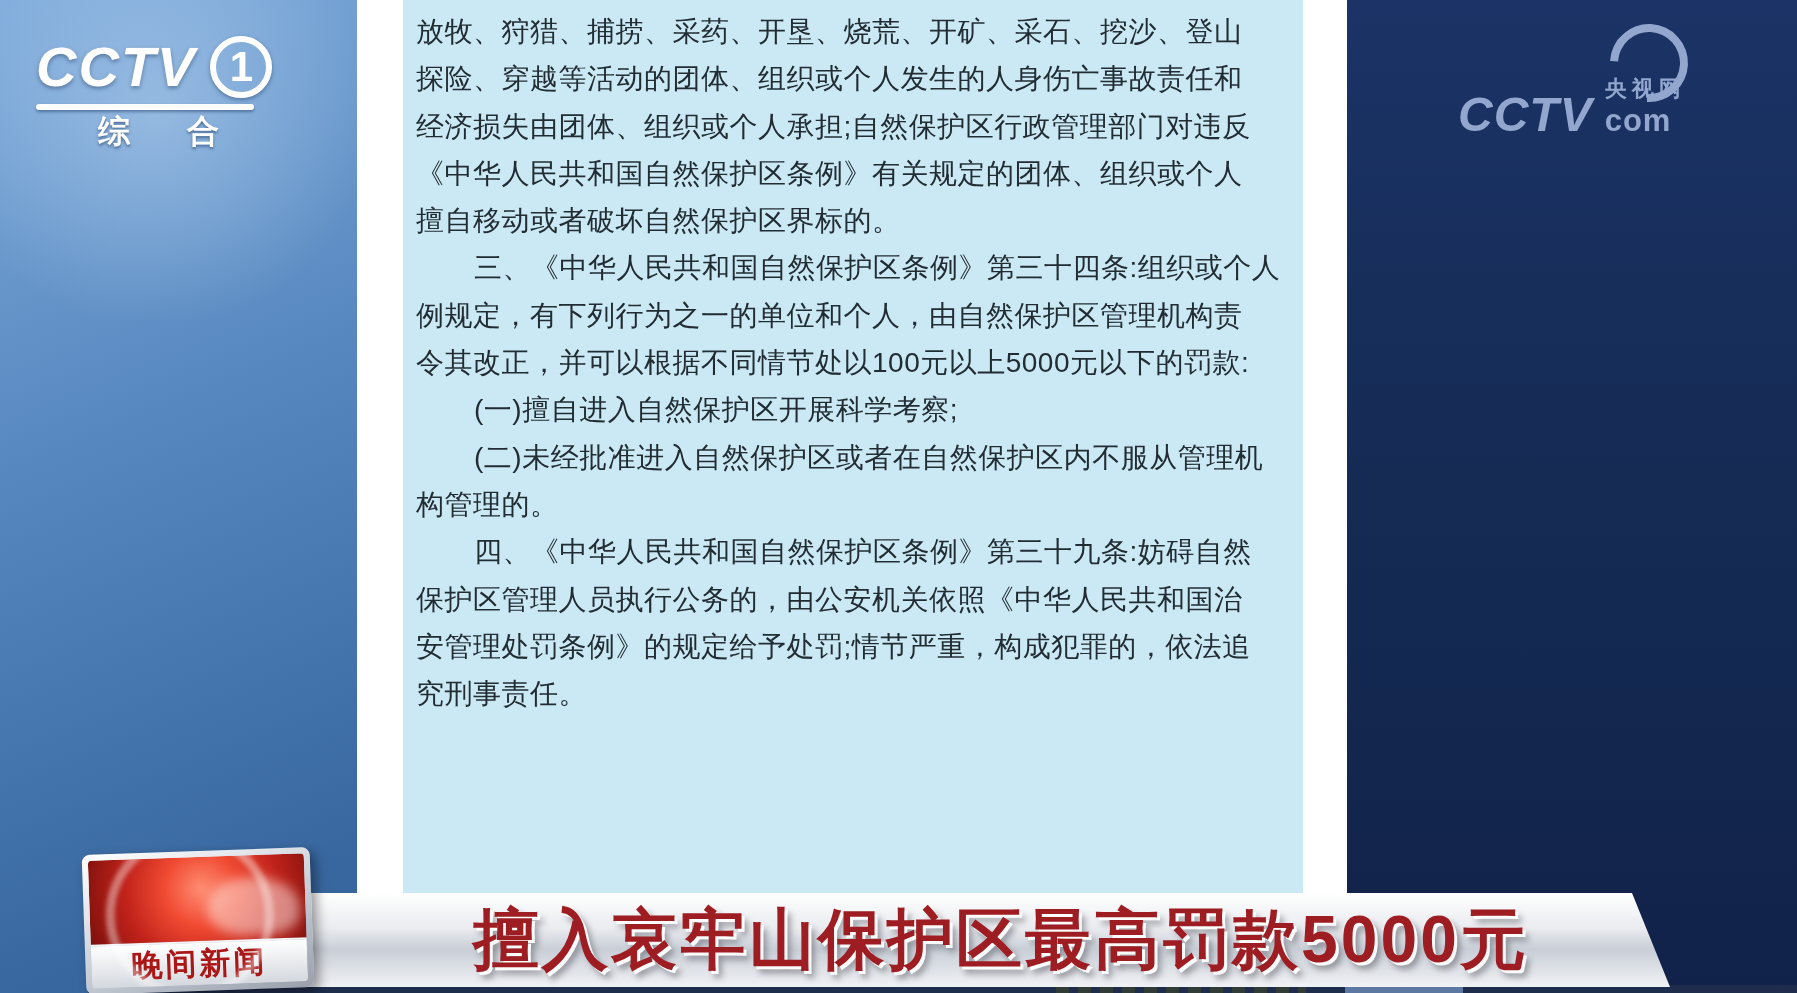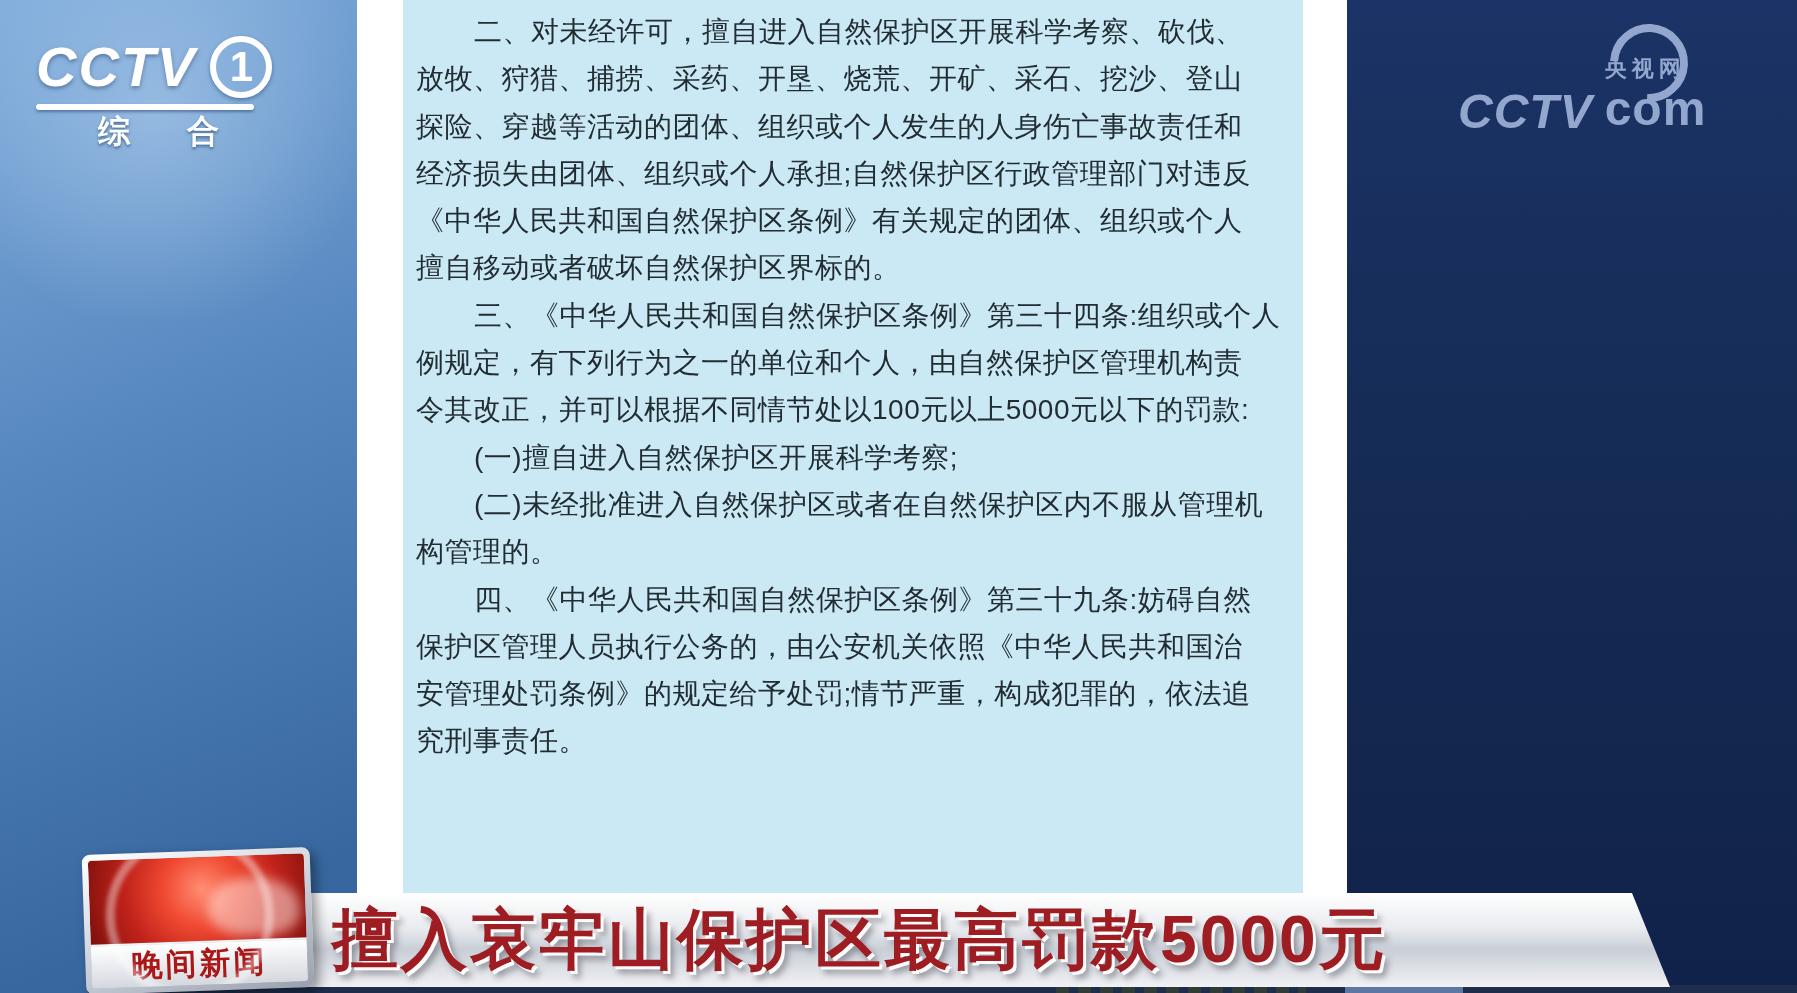--- a/index.html
+++ b/index.html
@@ -52,35 +52,35 @@
   }
   
   .wm{position:absolute;left:1458px;top:58px;display:flex;align-items:flex-end;color:#93a7ce;}
   .wm-word{font-size:48px;font-weight:900;font-style:italic;letter-spacing:1px;line-height:.9;}
   .wm-ring{
     position:absolute;left:152px;top:-34px;width:78px;height:78px;
     border:8px solid #93a7ce;border-radius:50%;border-left-color:transparent;
     transform:rotate(-42deg);box-sizing:border-box;
   }
   .wm-right{margin-left:12px;display:flex;flex-direction:column;line-height:1;}
-  .wm-cn{font-size:22px;letter-spacing:5px;font-weight:700;margin-bottom:5px;}
-  .wm-com{font-size:48px;font-weight:800;letter-spacing:1px;}
+  .wm-cn{font-size:22px;letter-spacing:5px;font-weight:700;margin-bottom:5px;margin-top:20px;}
+  .wm-com{font-size:31px;font-weight:800;letter-spacing:1px;}
   
   .bottom-strip{position:absolute;left:88px;right:0;bottom:0;height:8px;background:#1e2d4c;}
   .bottom-strip-light{position:absolute;left:1345px;bottom:0;width:118px;height:7px;background:#5d77a3;}
   .cutoff-ticker{
     position:absolute;left:1056px;bottom:0;width:250px;height:7px;opacity:.75;
     background:repeating-linear-gradient(90deg,#39412f 0 13px,transparent 13px 22px);
   }
   
   .headline-bar{
     position:absolute;left:296px;top:893px;width:1374px;height:94px;
     background:linear-gradient(180deg,#ffffff 0%,#e9ebef 38%,#c9ced7 60%,#f1f2f5 100%);
     clip-path:polygon(0 0,calc(100% - 38px) 0,100% 100%,0 100%);
-    display:flex;align-items:center;box-sizing:border-box;padding-left:36px;
+    display:flex;align-items:center;box-sizing:border-box;padding-left:36px;justify-content:center;
   }
   .headline-text{
     font-size:66px;font-weight:900;color:#9e1d22;letter-spacing:3px;white-space:nowrap;
     text-shadow:3px 3px 0 rgba(255,255,255,.95),6px 7px 6px rgba(55,55,65,.45);
   }
   
   .program-logo{
     position:absolute;left:84px;top:851px;width:228px;height:140px;
     transform:rotate(-2deg);border-radius:8px;padding:6px;box-sizing:border-box;
     background:linear-gradient(160deg,#ffffff 0%,#c7cdd7 55%,#99a0ac 100%);
@@ -111,21 +111,20 @@
 <div class="stage">
 
   <div class="logo-glow"></div>
 
   <div class="right-panel"></div>
 
   <div class="doc-frame"></div>
 
   <div class="document">
     <div>
-        <div class="doc-line indent">二、对未经许可，擅自进入自然保护区开展科学考察、砍伐、</div>
         <div class="doc-line">放牧、狩猎、捕捞、采药、开垦、烧荒、开矿、采石、挖沙、登山</div>
         <div class="doc-line">探险、穿越等活动的团体、组织或个人发生的人身伤亡事故责任和</div>
         <div class="doc-line">经济损失由团体、组织或个人承担;自然保护区行政管理部门对违反</div>
         <div class="doc-line">《中华人民共和国自然保护区条例》有关规定的团体、组织或个人</div>
         <div class="doc-line">擅自移动或者破坏自然保护区界标的。</div>
         <div class="doc-line indent">三、《中华人民共和国自然保护区条例》第三十四条:组织或个人</div>
         <div class="doc-line">例规定，有下列行为之一的单位和个人，由自然保护区管理机构责</div>
         <div class="doc-line">令其改正，并可以根据不同情节处以100元以上5000元以下的罚款:</div>
         <div class="doc-line indent">(一)擅自进入自然保护区开展科学考察;</div>
         <div class="doc-line indent">(二)未经批准进入自然保护区或者在自然保护区内不服从管理机</div>

